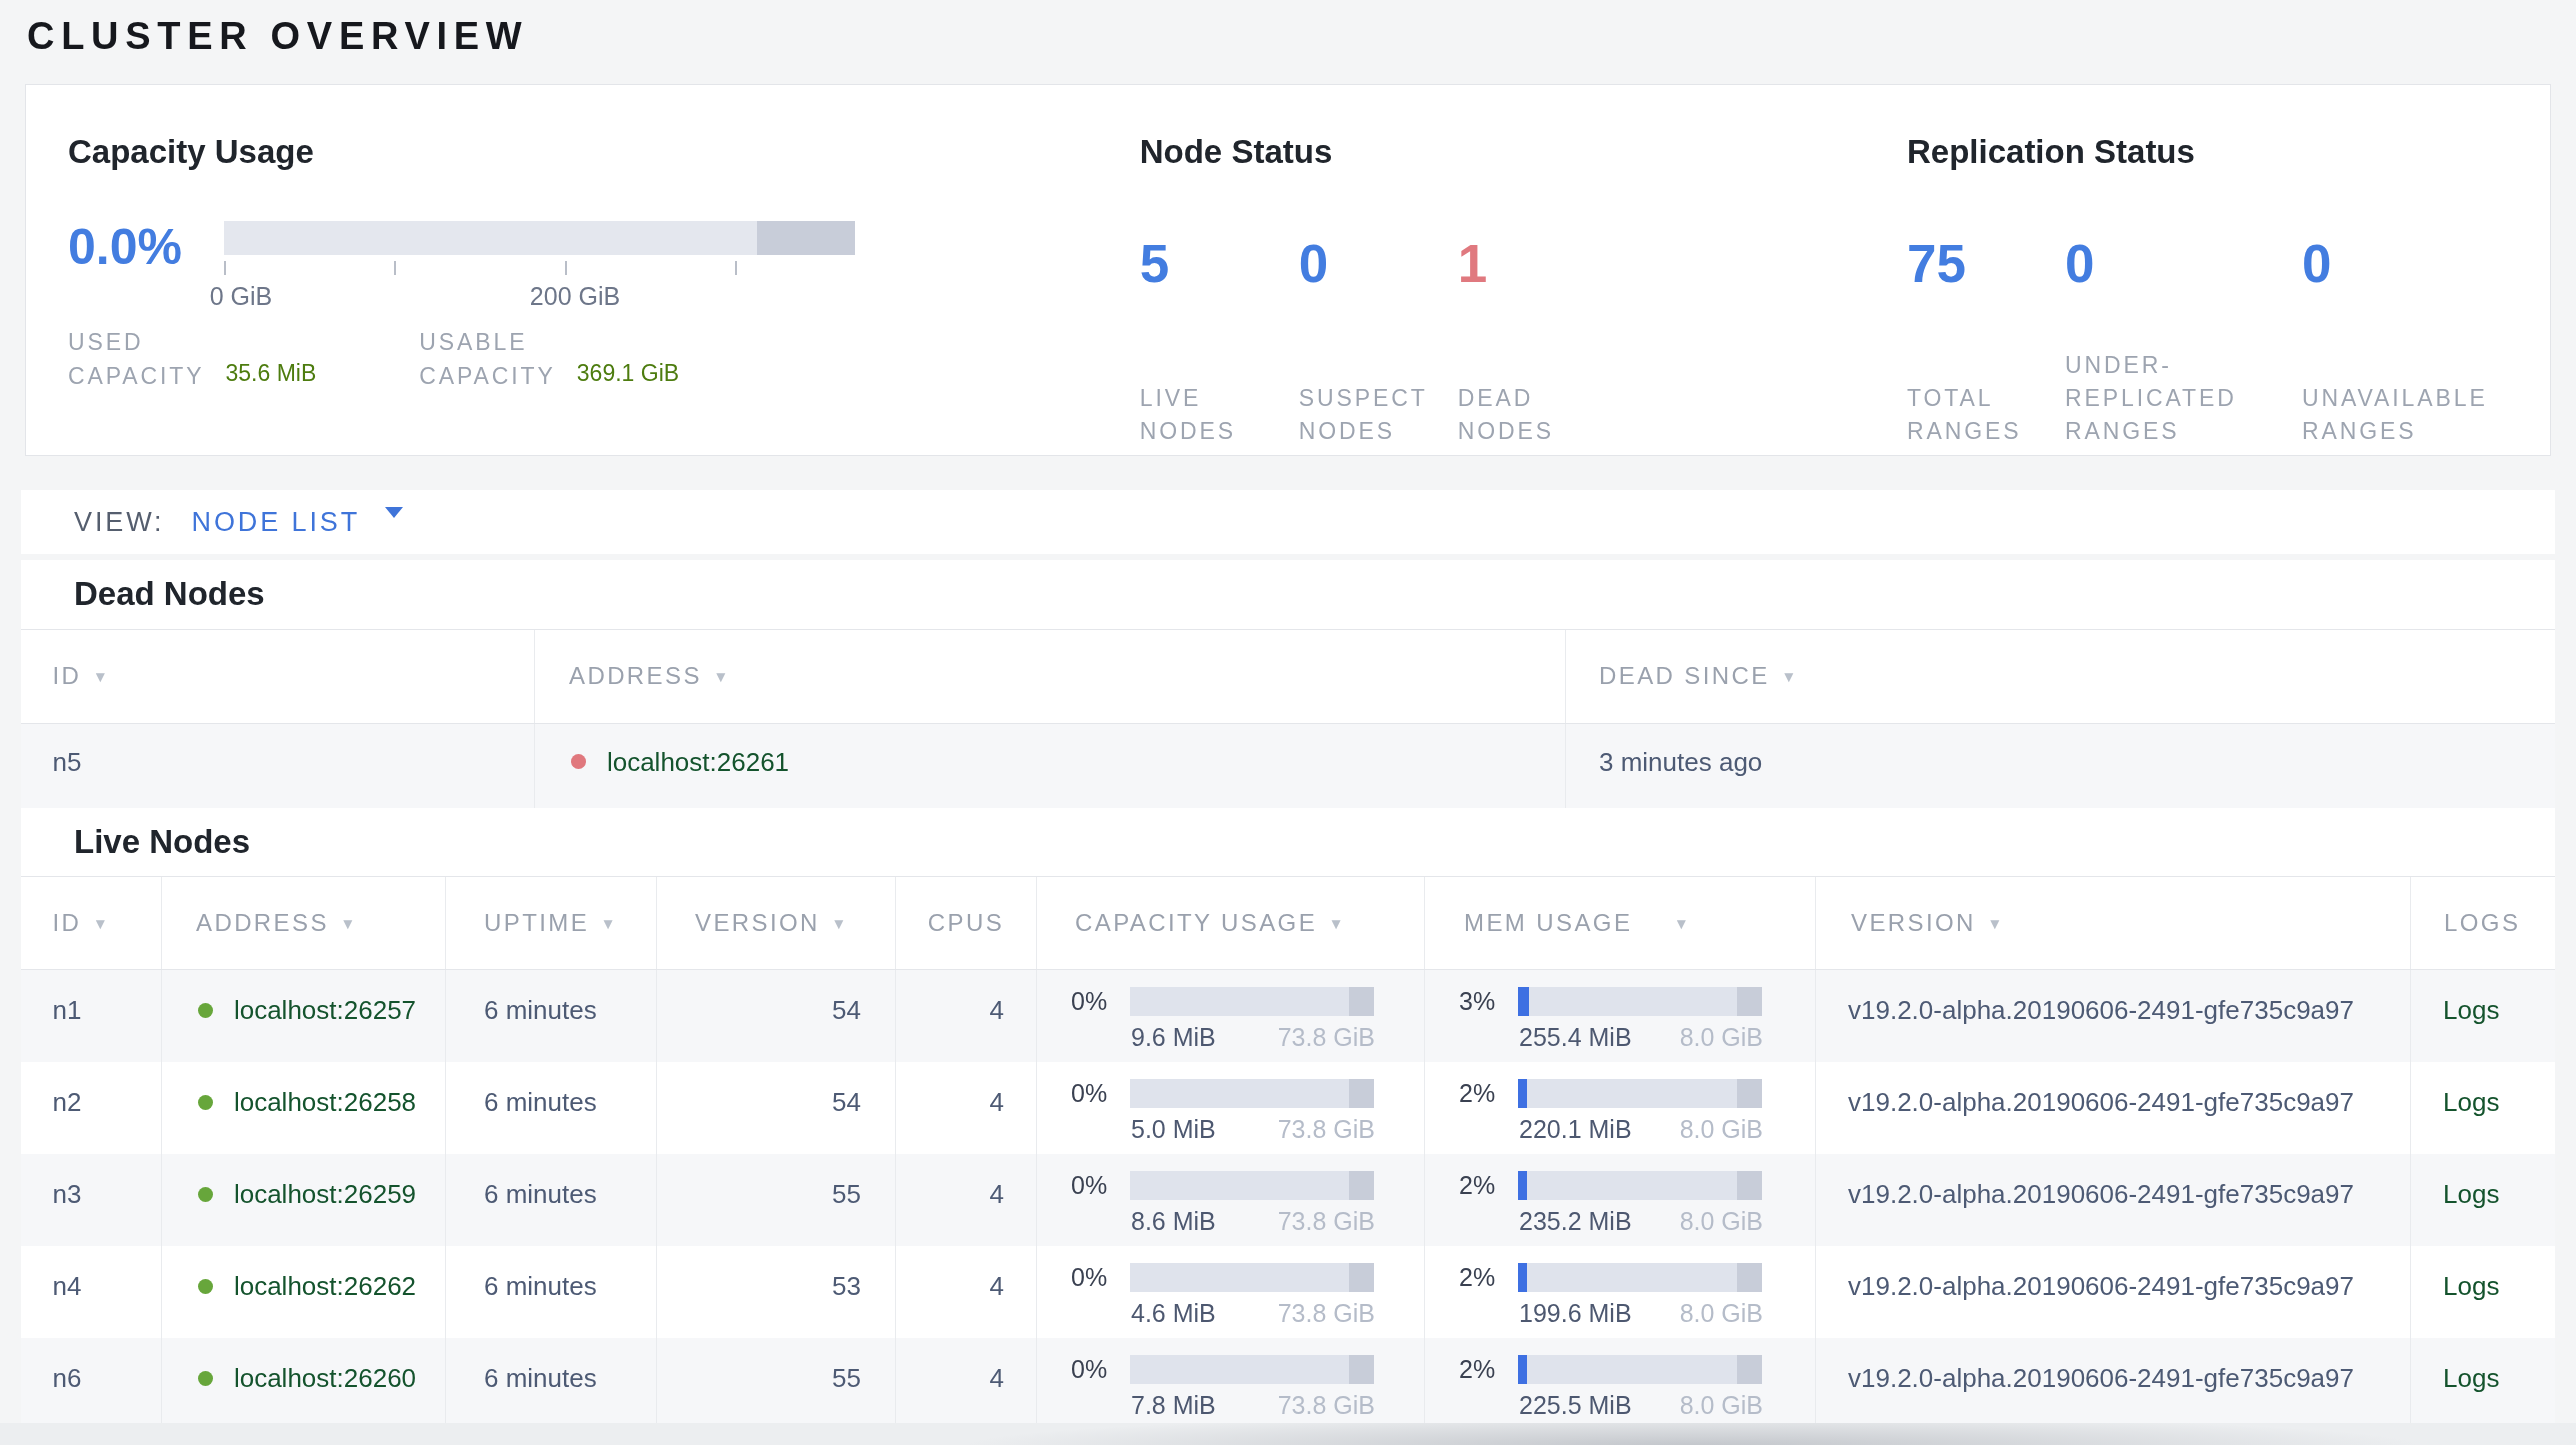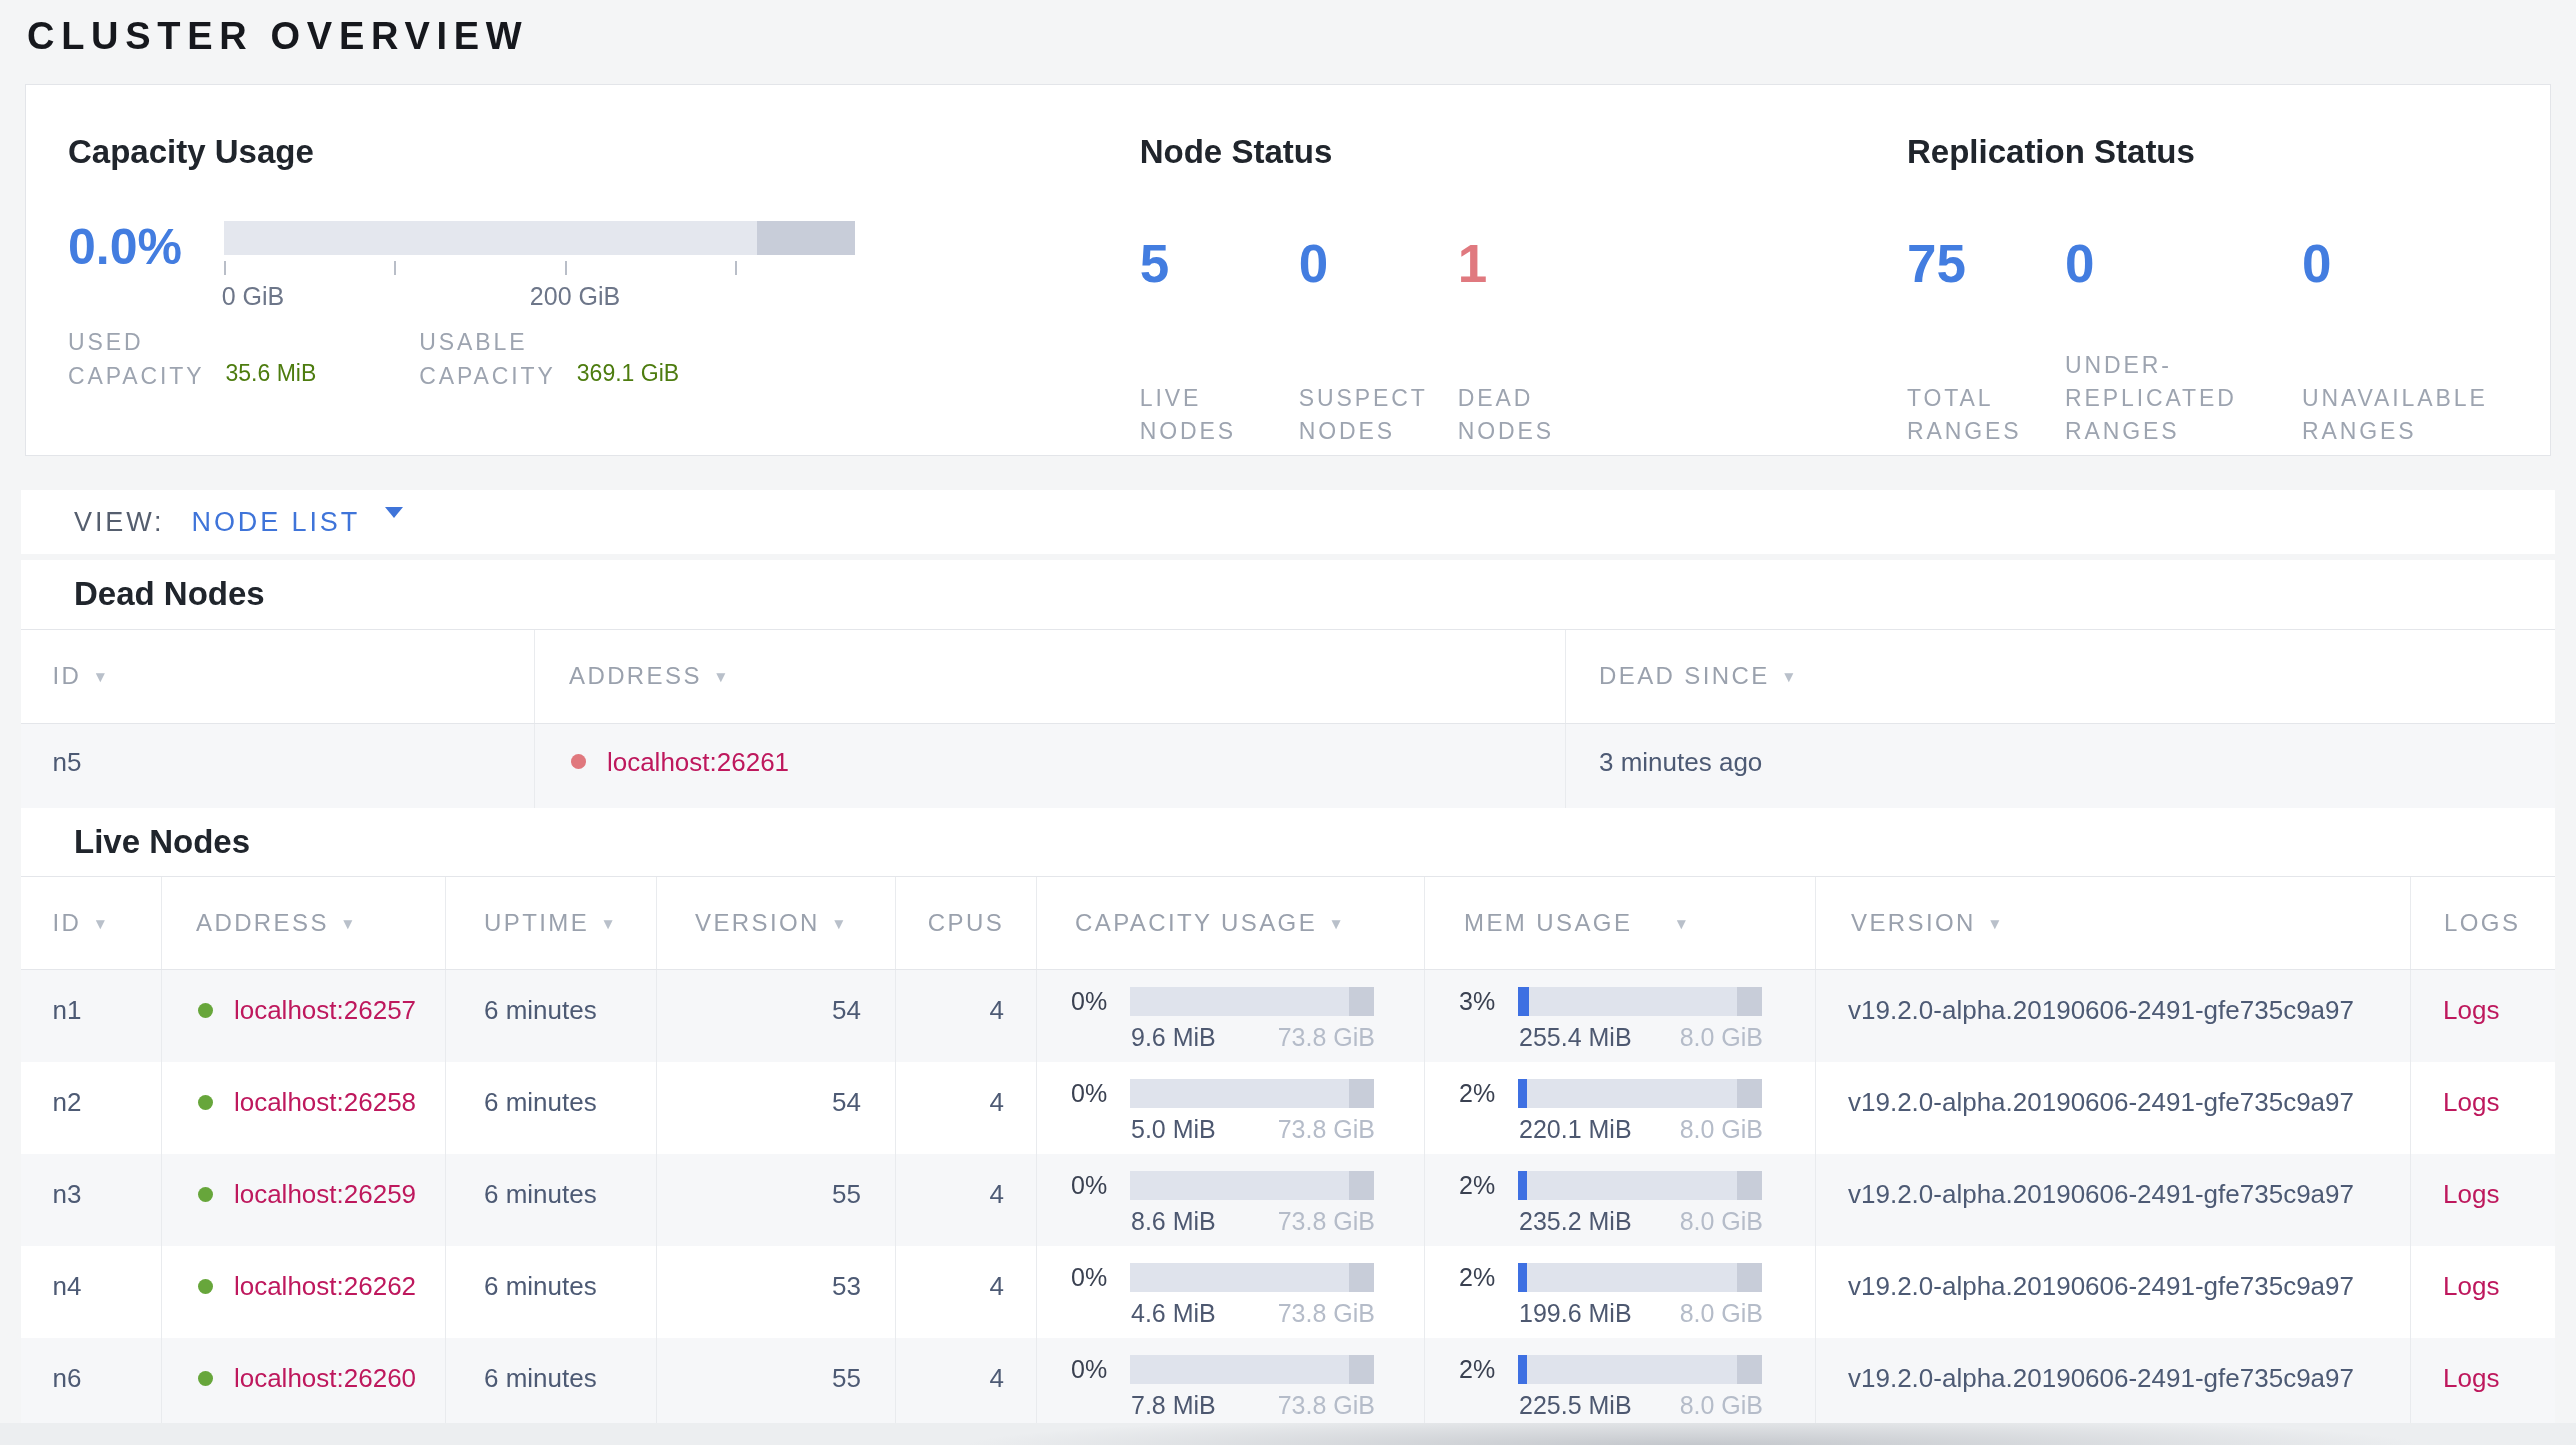--- a/index.html
+++ b/index.html
@@ -85,21 +85,21 @@
   .pl-logs{padding-left:32px;}
   .pl-dead{padding-left:33px;}
   .th.center{justify-content:center;padding:0;}
   .th.pl-id{padding-left:31.5px;text-align:center;}.th.pl-addr{padding-left:34px;}.th.pl-up{padding-left:38px;}
   .th.pl-rep{padding-left:38px;justify-content:flex-start;padding-right:0;text-align:left;}
   .th.pl-cap{padding-left:38px;}.th.pl-mem{padding-left:39px;gap:30px;}.th.pl-ver{padding-left:35px;}.th.pl-logs{padding-left:33px;}
 
   .dot{display:inline-block;width:15.3px;height:15.3px;border-radius:50%;margin-right:13.4px;position:relative;top:-1.9px;vertical-align:middle;}
   .dot.live{background:#67a63b;}
   .dot.dead{background:#e0787e;}
-  a.lnk{color:#be185d;text-decoration:none;cursor:pointer;}
+  a.lnk{color:#14532d;text-decoration:none;cursor:pointer;}
   .dark-text{color:#414d66;}
 
   
   .c-usage{padding-top:17px !important;}
   .barline{display:flex;align-items:center;padding-left:34px;}
   .pct{width:59px;font-size:25px;color:#3a4151;line-height:29px;}
   .track{position:relative;display:inline-block;width:244px;height:29px;background:#dfe3ec;}
   .track .darkseg{position:absolute;right:0;top:0;bottom:0;width:25px;background:#c8cdd9;}
   .track .fill{position:absolute;left:0;top:0;bottom:0;background:#3e70e2;}
   .vals{display:flex;width:244px;margin-left:94px;margin-top:6.7px;font-size:25px;line-height:29px;}
@@ -126,21 +126,21 @@
         <div class="cap-pct">0.0%</div>
         <div class="cap-barwrap">
           <div class="cap-track">
             <span class="darkseg"></span>
           </div>
           <div class="cap-axis">
             <span class="tick" style="left:0px"></span>
             <span class="tick" style="left:170px"></span>
             <span class="tick" style="left:341px"></span>
             <span class="tick" style="left:511px"></span>
-            <span class="tick-label" style="left:29px">0 GiB</span>
+            <span class="tick-label" style="left:17px">0 GiB</span>
             <span class="tick-label" style="left:351px">200 GiB</span>
           </div>
         </div>
       </div>
       <div class="cap-stats">
         <div class="stat-pair">
           <span class="kv-label">USED
 CAPACITY</span>
           <span class="kv-value">35.6 MiB</span>
         </div>

